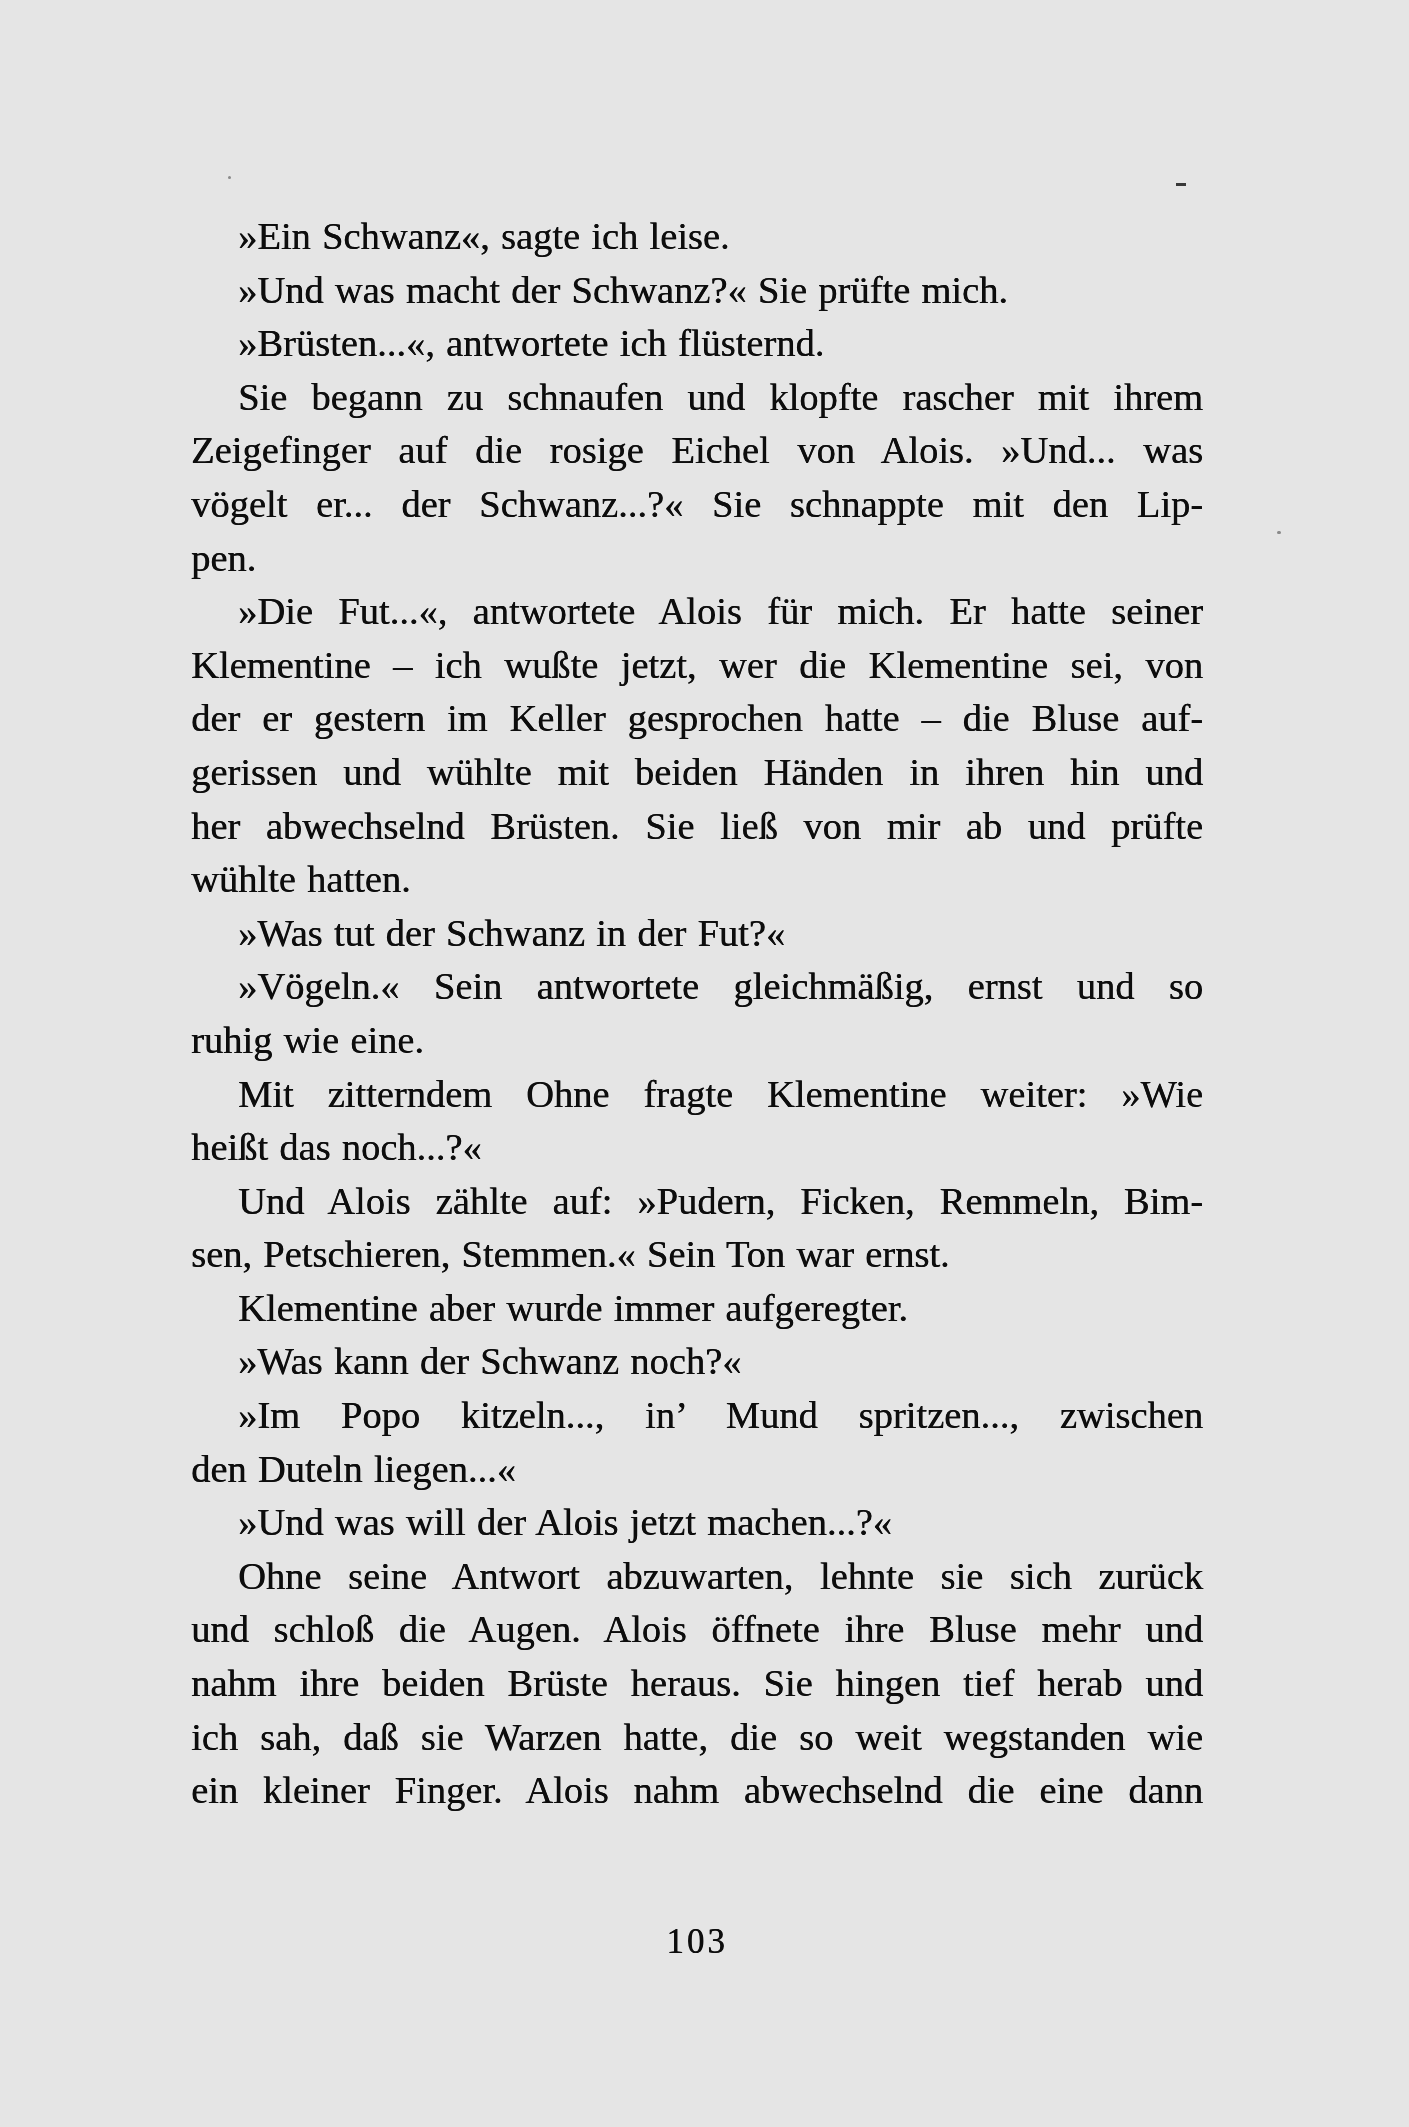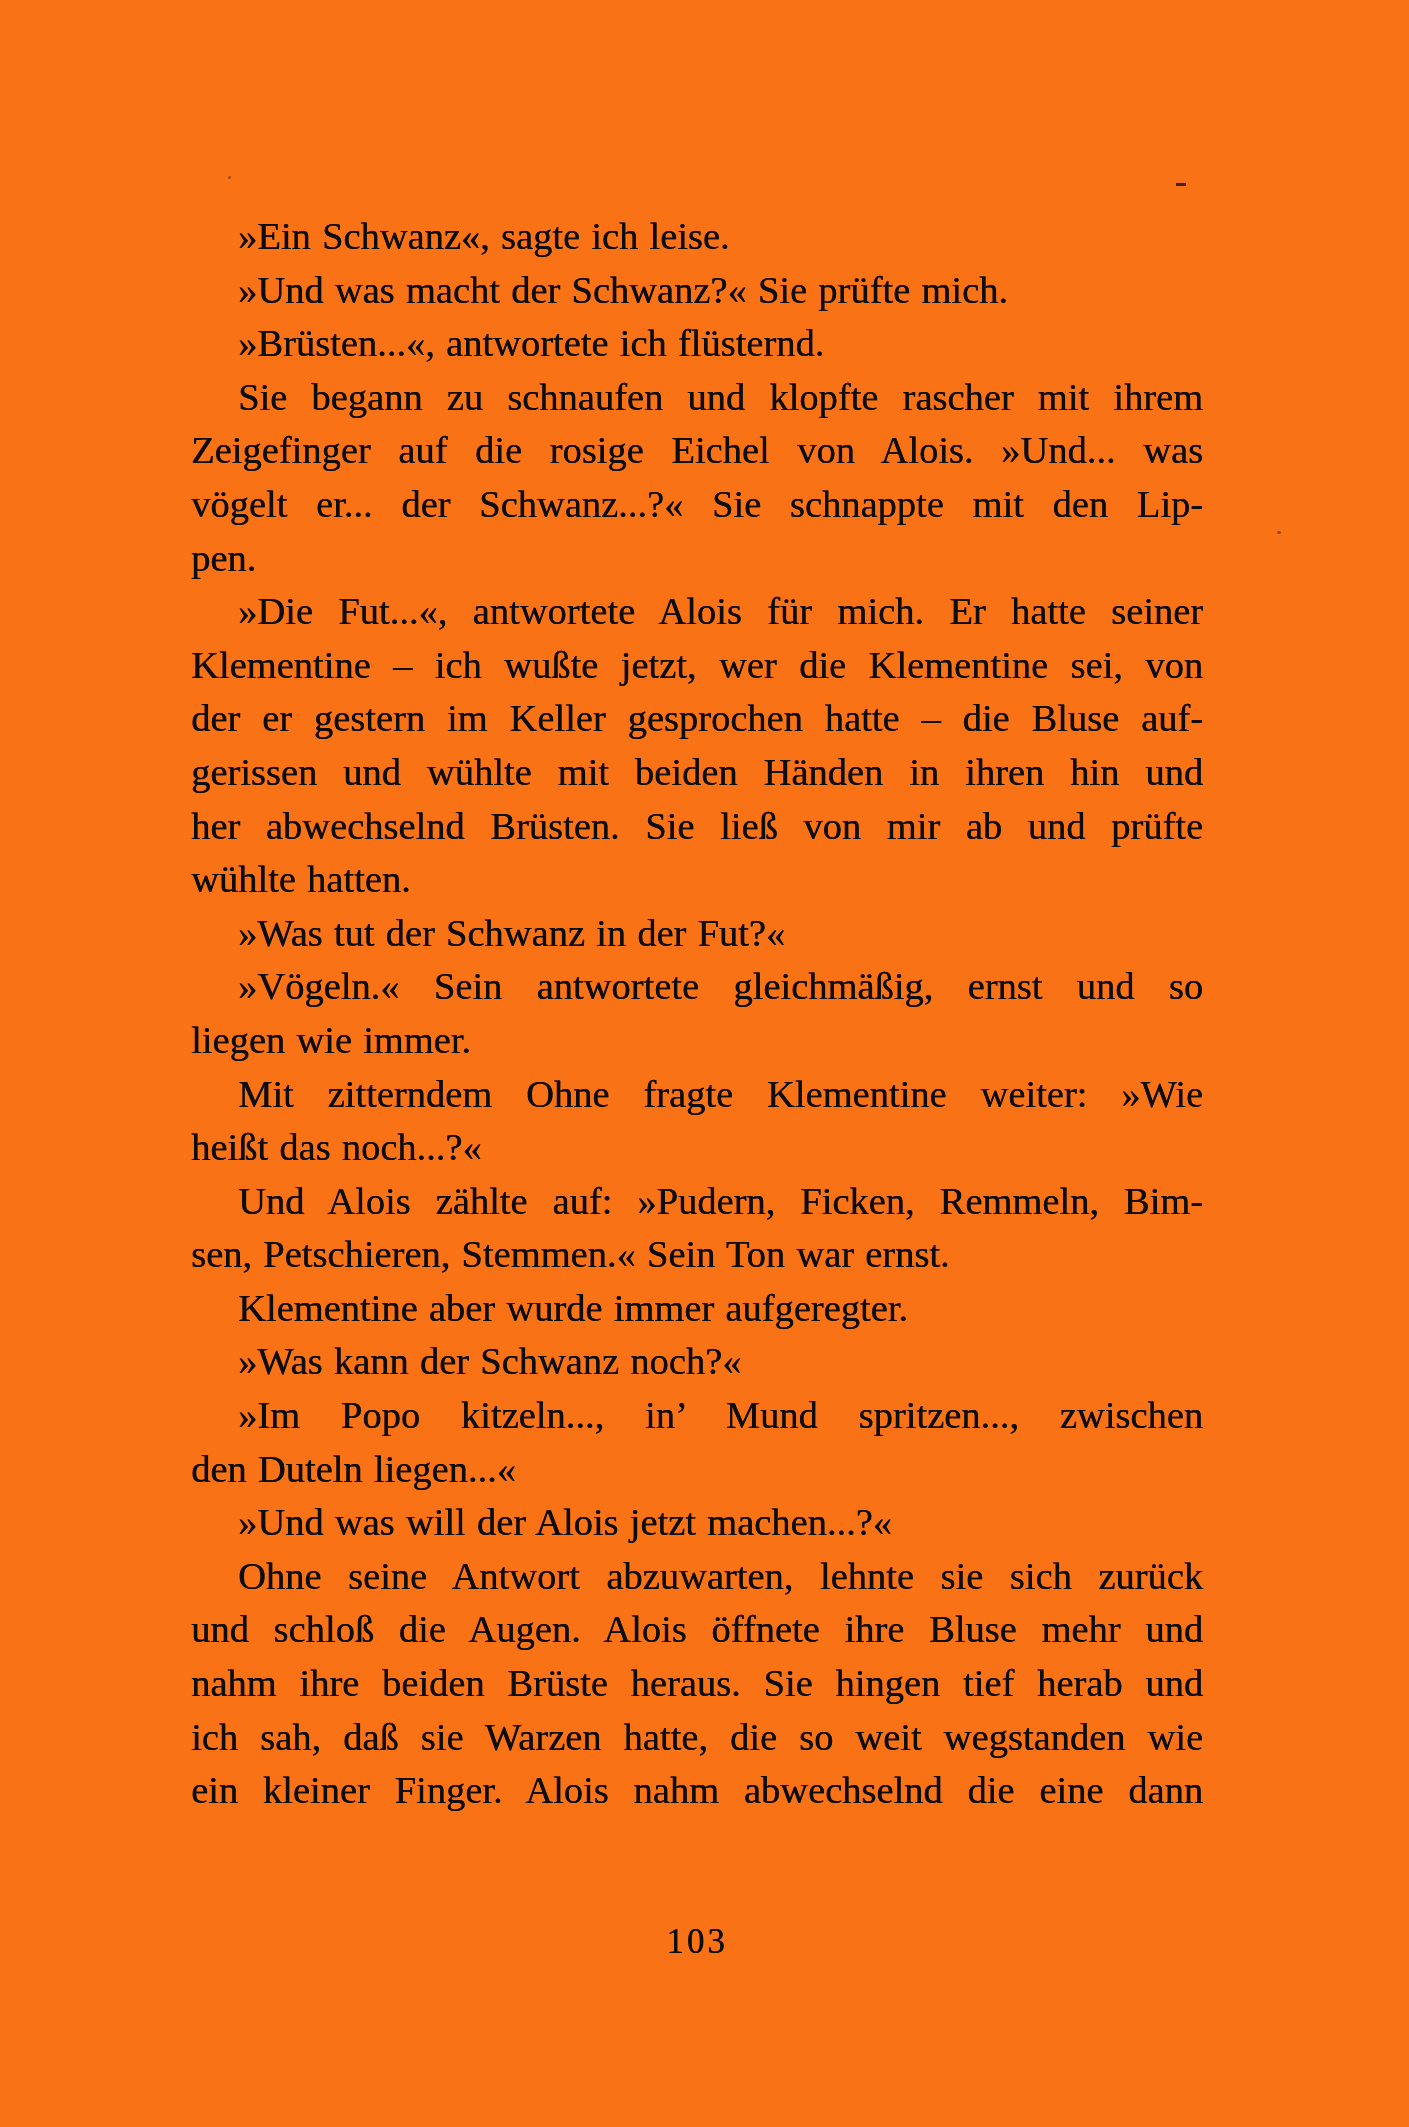--- a/index.html
+++ b/index.html
@@ -4,21 +4,21 @@
 <style>
   html, body {
     margin: 0;
     padding: 0;
     background: #ffffff;
   }
   .page {
     position: relative;
     width: 1409px;
     height: 2127px;
-    background: #f97316;
+    background: #e5e5e5;
     overflow: hidden;
     font-family: "Liberation Serif", "DejaVu Serif", serif;
     color: #0d0d0d;
   }
   .text-block {
     position: absolute;
     left: 191px;
     top: 210px;
     width: 1012px;
     font-size: 38.5px;
@@ -74,21 +74,21 @@
       <div class="line justify">vögelt er... der Schwanz...?« Sie schnappte mit den Lip-</div>
       <div class="line">pen.</div>
       <div class="line indent justify">»Die Fut...«, antwortete Alois für mich. Er hatte seiner</div>
       <div class="line justify">Klementine – ich wußte jetzt, wer die Klementine sei, von</div>
       <div class="line justify">der er gestern im Keller gesprochen hatte – die Bluse auf-</div>
       <div class="line justify">gerissen und wühlte mit beiden Händen in ihren hin und</div>
       <div class="line justify">her abwechselnd Brüsten. Sie ließ von mir ab und prüfte</div>
       <div class="line">wühlte hatten.</div>
       <div class="line indent">»Was tut der Schwanz in der Fut?«</div>
       <div class="line indent justify">»Vögeln.« Sein antwortete gleichmäßig, ernst und so</div>
-      <div class="line">liegen wie immer.</div>
+      <div class="line">ruhig wie eine.</div>
       <div class="line indent justify">Mit zitterndem Ohne fragte Klementine weiter: »Wie</div>
       <div class="line">heißt das noch...?«</div>
       <div class="line indent justify">Und Alois zählte auf: »Pudern, Ficken, Remmeln, Bim-</div>
       <div class="line">sen, Petschieren, Stemmen.« Sein Ton war ernst.</div>
       <div class="line indent">Klementine aber wurde immer aufgeregter.</div>
       <div class="line indent">»Was kann der Schwanz noch?«</div>
       <div class="line indent justify">»Im Popo kitzeln..., in’ Mund spritzen..., zwischen</div>
       <div class="line">den Duteln liegen...«</div>
       <div class="line indent">»Und was will der Alois jetzt machen...?«</div>
       <div class="line indent justify">Ohne seine Antwort abzuwarten, lehnte sie sich zurück</div>

